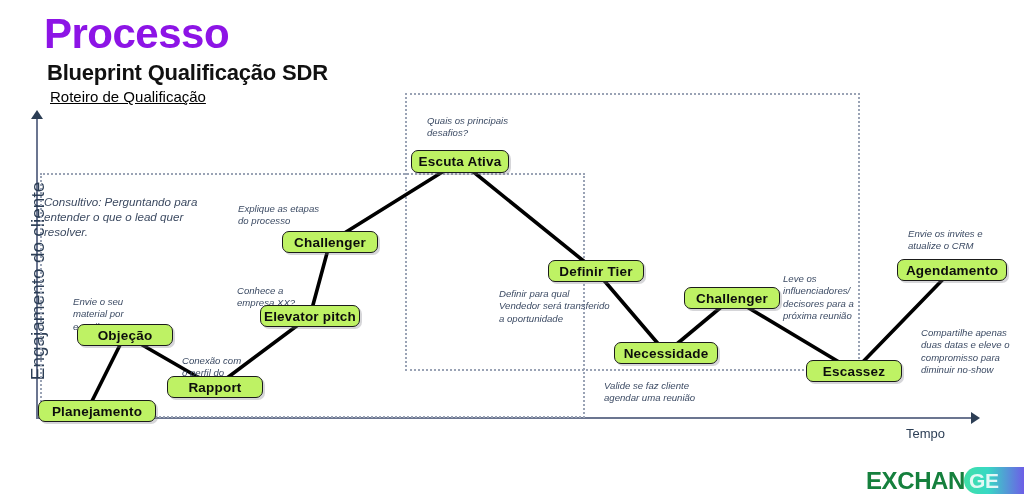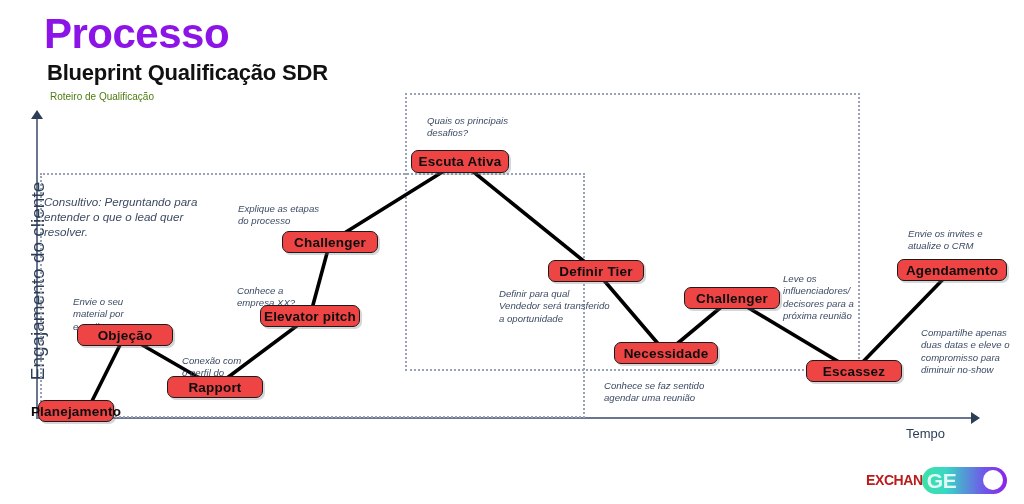--- a/index.html
+++ b/index.html
@@ -15,21 +15,21 @@
     font-size:42px;font-weight:bold;color:#8d14e6;letter-spacing:-0.5px;
     line-height:44px;
   }
   .title-sub{
     position:absolute;left:47px;top:60px;
     font-size:22px;font-weight:bold;color:#111111;line-height:26px;
     letter-spacing:-0.2px;
   }
   .title-sub2{
     position:absolute;left:50px;top:87px;
-    font-size:10px;font-weight:normal;color:#4d7c0f;line-height:20px;
+    font-size:15px;font-weight:normal;color:#000000;line-height:20px;text-decoration:underline;
   }
 
   
   .axis-y{
     position:absolute;left:36px;top:116px;width:1.6px;height:302px;
     background:#6b7590;
   }
   .axis-y-arrow{
     position:absolute;left:31px;top:110px;width:0;height:0;
     border-left:6px solid transparent;border-right:6px solid transparent;
@@ -61,42 +61,42 @@
     box-sizing:border-box;
     background:transparent;
   }
 
   
   #lines{position:absolute;left:0;top:0;width:1024px;height:504px;}
 
   
   .node{
     position:absolute;box-sizing:border-box;
-    background:#ef4444;
+    background:#bef264;
     border:1.4px solid #1b1b1b;
     border-radius:7px;
     box-shadow:2px 2px 0 rgba(120,120,130,.30);
     display:flex;align-items:center;justify-content:center;
     font-size:13.5px;font-weight:bold;color:#0d0d0d;
     letter-spacing:.2px;white-space:nowrap;
   }
 
   
   .note{
     position:absolute;
     font-size:9.6px;line-height:12.4px;
     font-style:italic;color:#3b4a63;
     white-space:pre-line;
   }
   .note.big{font-size:11.6px;line-height:15px;color:#3c4a61;}
 
   
   .logo{position:absolute;left:866px;top:465px;height:30px;display:flex;align-items:center;}
   .logo-black{
-    font-size:14px;font-weight:bold;color:#b91c1c;letter-spacing:-0.4px;
+    font-size:24px;font-weight:bold;color:#15803d;letter-spacing:-0.4px;
     line-height:21px;
   }
   .logo-pill{
     position:relative;margin-left:-1px;height:27px;width:85px;border-radius:14px;
     background:linear-gradient(90deg,#3fe0a8 0%,#38d8c4 28%,#6f5ae8 72%,#8b24e8 100%);
     display:flex;align-items:center;
   }
   .logo-ge{
     font-size:21px;font-weight:bold;color:#ffffff;opacity:.85;
     margin-left:5px;letter-spacing:-0.4px;line-height:21px;
@@ -150,35 +150,35 @@
 lead</div>
       <div class="note" style="left: 237px; top: 285px;">Conhece a
 empresa XX?</div>
       <div class="note" style="left: 238px; top: 203px;">Explique as etapas
 do processo</div>
       <div class="note" style="left: 427px; top: 115px;">Quais os principais
 desafios?</div>
       <div class="note" style="left: 499px; top: 288px;">Definir para qual
 Vendedor será transferido
 a oportunidade</div>
-      <div class="note" style="left: 604px; top: 380px;">Conhece se faz sentido
+      <div class="note" style="left: 604px; top: 380px;">Valide se faz cliente
 agendar uma reunião</div>
       <div class="note" style="left: 783px; top: 273px;">Leve os
 influenciadores/
 decisores para a
 próxima reunião</div>
       <div class="note" style="left: 908px; top: 228px;">Envie os invites e
 atualize o CRM</div>
       <div class="note" style="left: 921px; top: 327px;">Compartilhe apenas
 duas datas e eleve o
 compromisso para
 diminuir no-show</div>
     </div>
   <div id="nodes">
-      <div class="node" style="left: 38px; top: 400px; width: 76px; height: 22px;">Planejamento</div>
+      <div class="node" style="left: 38px; top: 400px; width: 118px; height: 22px;">Planejamento</div>
       <div class="node" style="left: 77px; top: 324px; width: 96px; height: 22px;">Objeção</div>
       <div class="node" style="left: 167px; top: 376px; width: 96px; height: 22px;">Rapport</div>
       <div class="node" style="left: 260px; top: 305px; width: 100px; height: 22px;">Elevator pitch</div>
       <div class="node" style="left: 282px; top: 231px; width: 96px; height: 22px;">Challenger</div>
       <div class="node" style="left: 411px; top: 149.5px; width: 98px; height: 23px;">Escuta Ativa</div>
       <div class="node" style="left: 548px; top: 260px; width: 96px; height: 22px;">Definir  Tier</div>
       <div class="node" style="left: 614px; top: 342px; width: 104px; height: 22px;">Necessidade</div>
       <div class="node" style="left: 684px; top: 287px; width: 96px; height: 22px;">Challenger</div>
       <div class="node" style="left: 806px; top: 360px; width: 96px; height: 22px;">Escassez</div>
       <div class="node" style="left: 897px; top: 259px; width: 110px; height: 22px;">Agendamento</div>

